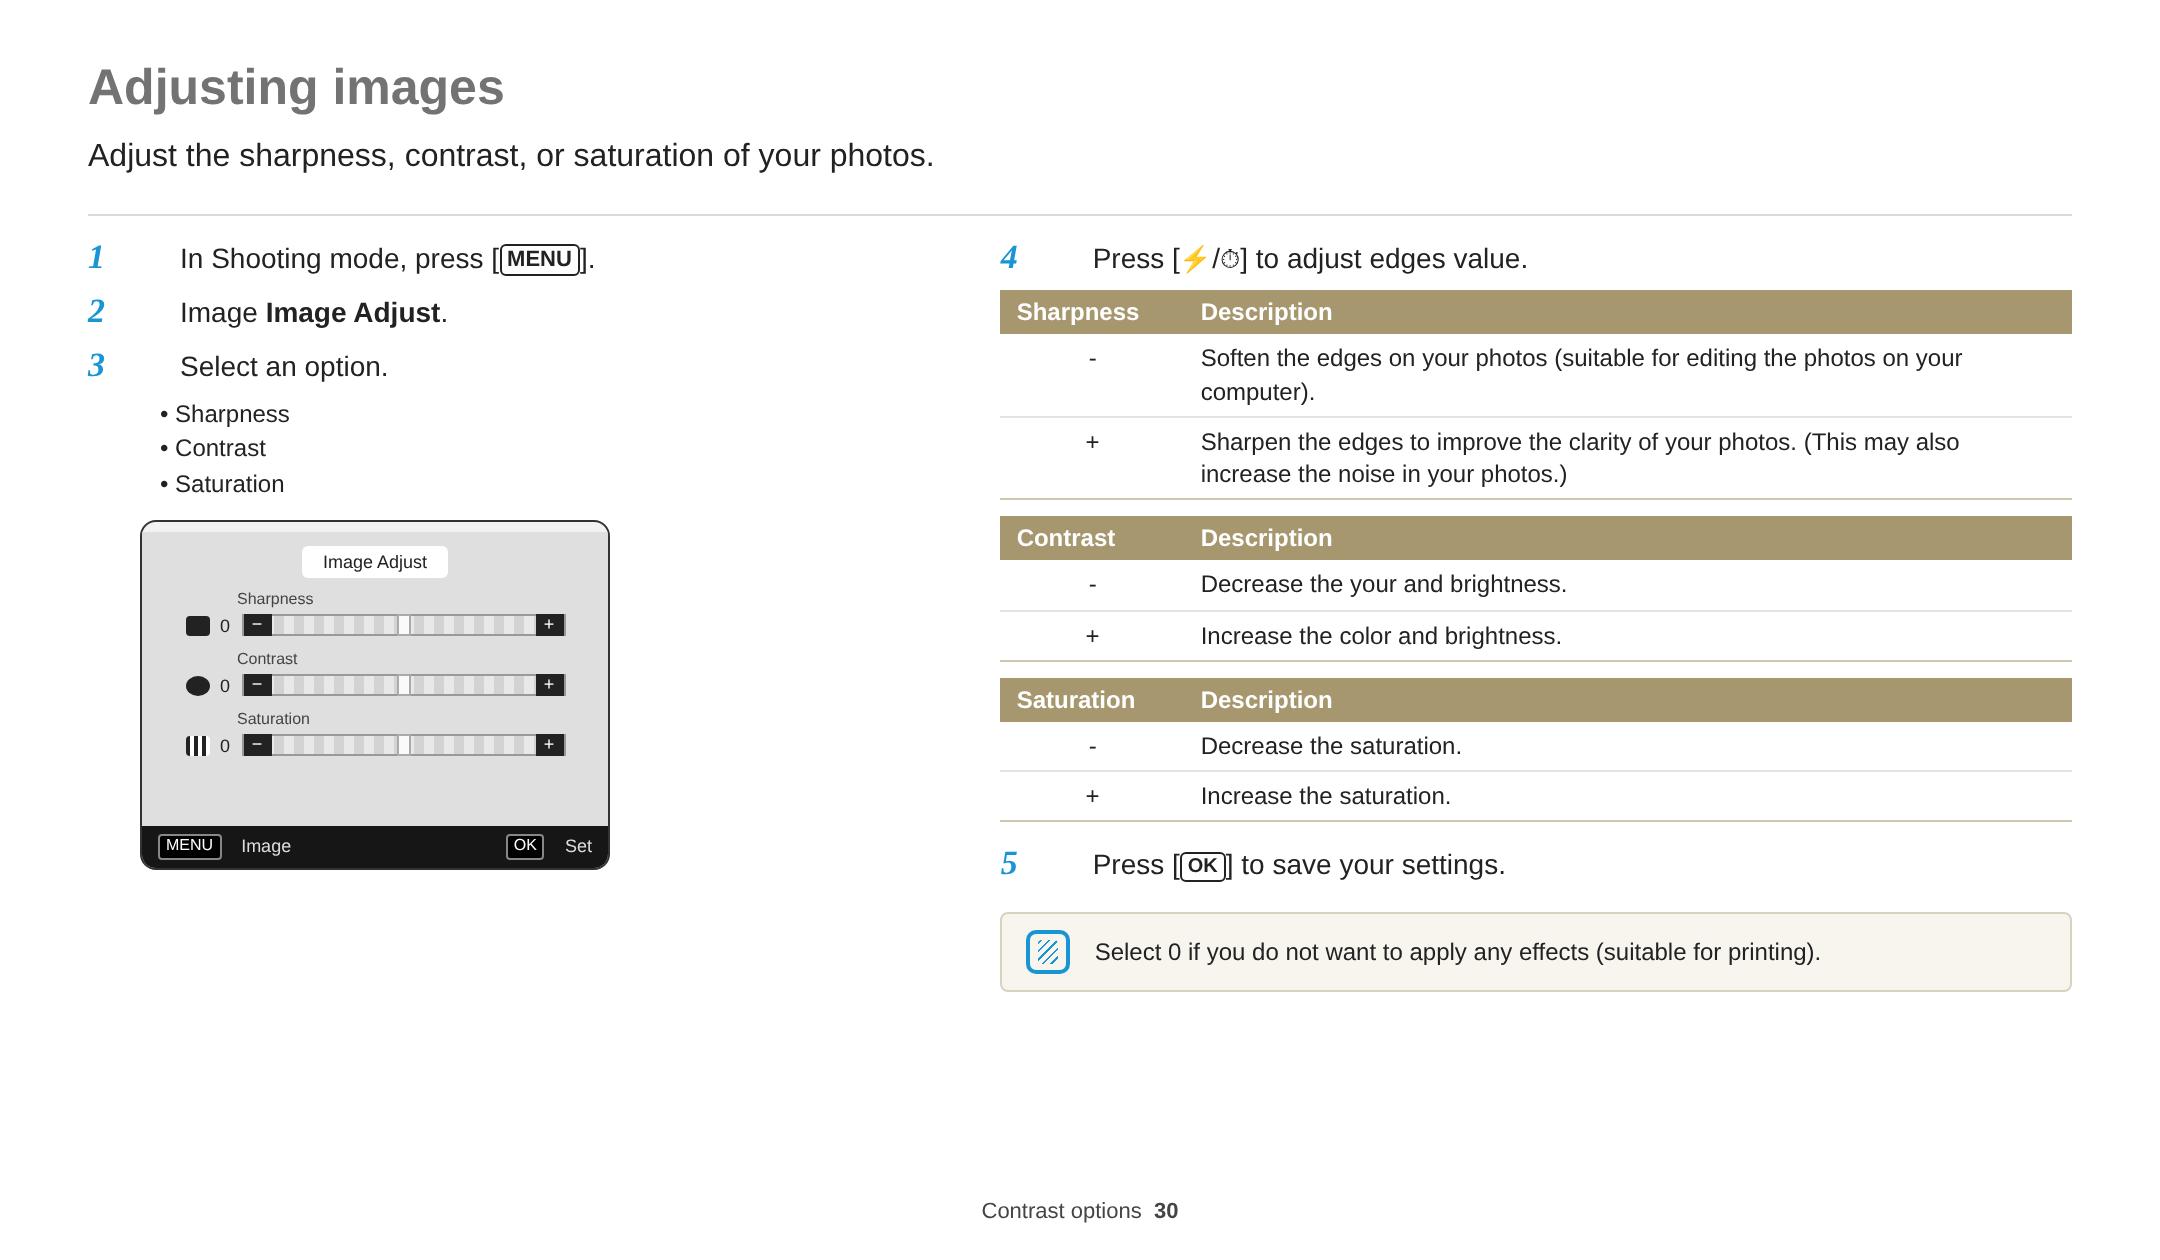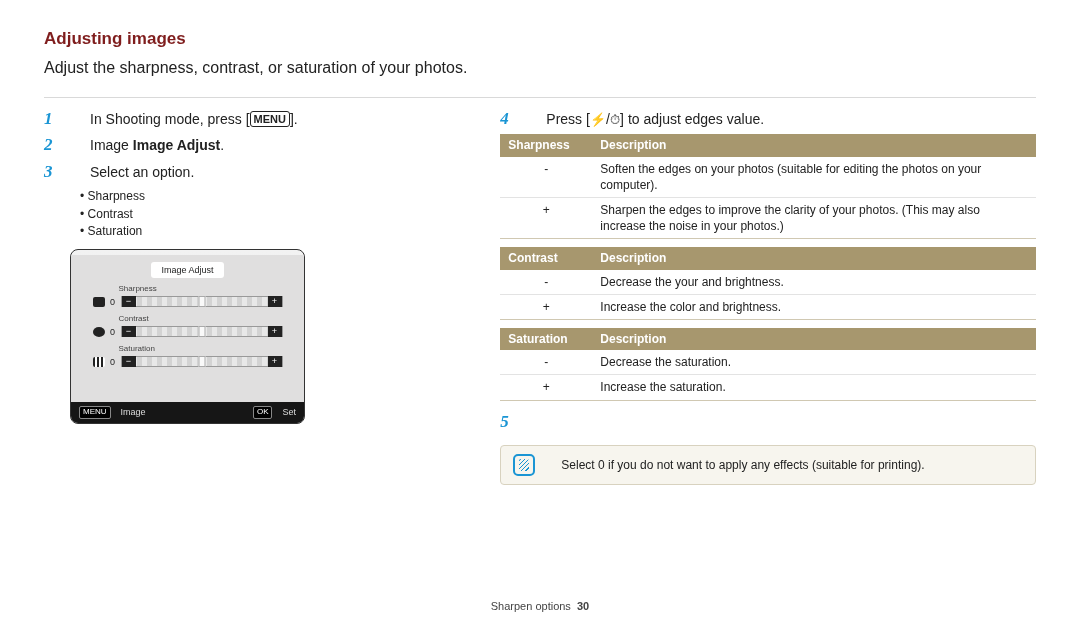--- a/index.html
+++ b/index.html
@@ -7,22 +7,22 @@
     font-family: "Segoe UI", Arial, sans-serif;
     font-size: 13px;
     color: #222;
     padding: 28px 44px 20px 44px;
     width: 1080px;
     height: 630px;
     position: relative;
     line-height: 1.35;
   }
   .title {
-    color: #7f1d1d;
-    font-size: 17px;
+    color: #737373;
+    font-size: 25px;
     font-weight: 700;
     margin-bottom: 6px;
   }
   .subtitle { font-size: 16px; margin-bottom: 18px; }
   .hr { border-top: 1px solid #d9d9d9; margin-bottom: 10px; }
   .columns { display: flex; }
   .col-left { width: 46%; padding-right: 30px; }
   .col-right { width: 54%; }
   .step { display: flex; margin-bottom: 4px; align-items: flex-start; }
   .step-num {
@@ -151,21 +151,21 @@
   table.desc tr:last-child td { border-bottom: 1px solid #d0c8b2; }
   table.desc td:first-child { text-align: center; }
   
   .note-box {
     display: flex; align-items: center;
     border: 1px solid #d8d2bf;
     background: #f7f5ee;
     border-radius: 4px;
     padding: 8px 12px;
     margin-top: 12px;
-    gap: 26px;
+    gap: 12px;
   }
   .note-icon {
     width: 22px; height: 22px; min-width:22px;
     border: 2px solid #1a95d4; border-radius: 5px;
     position: relative;
   }
   .note-icon::before {
     content:""; position:absolute; left:4px; right:4px; top:3px; bottom:3px;
     background: repeating-linear-gradient(-45deg,transparent 0 2px,#1a95d4 2px 3px);
     border-radius:2px;
@@ -326,25 +326,28 @@
       </tr>
       <tr>
         <td>+</td>
         <td>Increase the saturation.</td>
       </tr>
     </tbody>
       </table>
 
     <div class="step" style="margin-top:10px">
       <div class="step-num">5</div>
+      <div class="step-text">
+        <span>Press [</span><span class="inline-ok">OK</span><span>] to save your settings.</span>
+      </div>
     </div>
 
     <div class="note-box">
       <div class="note-icon"></div>
       <div class="note-text">Select 0 if you do not want to apply any effects (suitable for printing).</div>
     </div>
 
   </div>
 </div>
 
 <div class="footer">
-  <span>Sharpen options</span>&nbsp;&nbsp;<strong>30</strong>
+  <span>Contrast options</span>&nbsp;&nbsp;<strong>30</strong>
 </div>
 
 </body></html>

